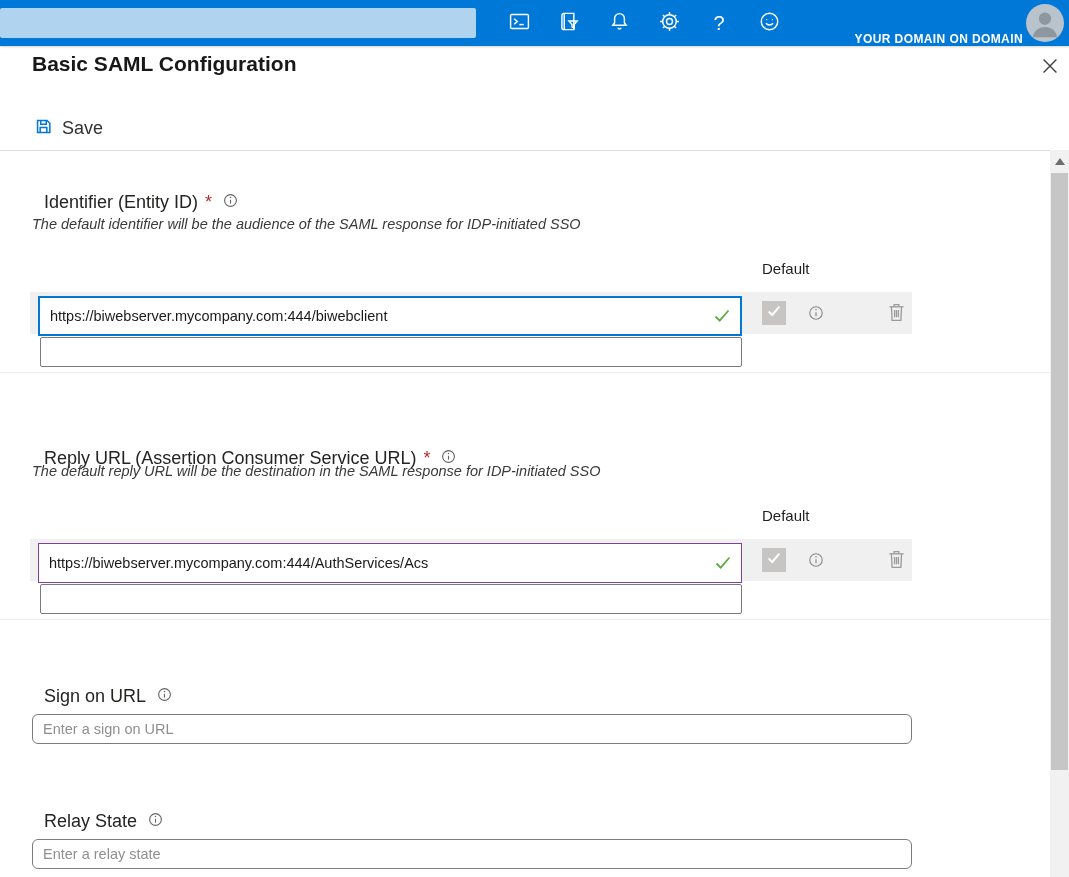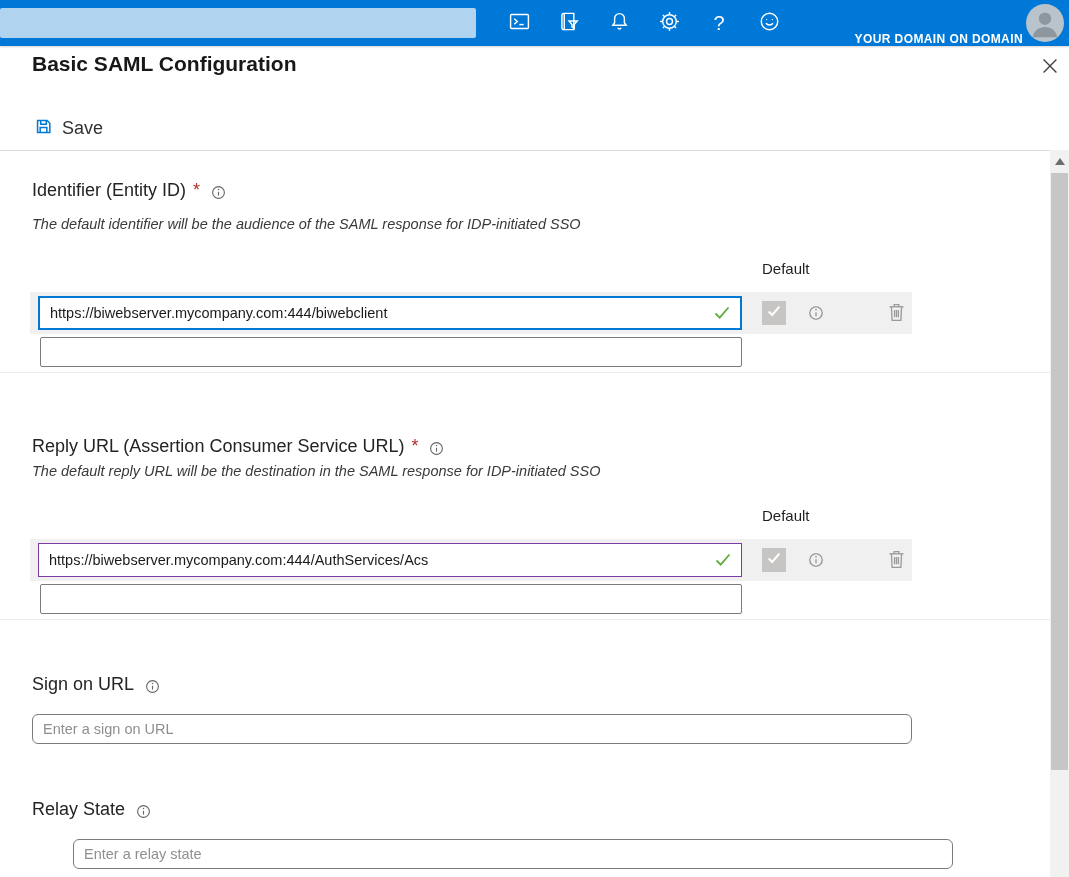--- a/index.html
+++ b/index.html
@@ -24,29 +24,29 @@
   
   .panel-title{position:absolute;left:32px;top:52px;font-size:21px;font-weight:600;color:#181818;margin:0;}
   .close-btn{position:absolute;left:1037px;top:54px;width:26px;height:26px;cursor:pointer;
              display:flex;align-items:center;justify-content:center;background:none;border:0;padding:0;}
   .save-btn{position:absolute;left:32px;top:115px;display:flex;align-items:center;gap:9px;
             cursor:pointer;background:none;border:0;padding:2px;}
   .save-label{font-size:18px;color:#323130;}
   .hdr-divider{position:absolute;left:0;top:150px;width:1050px;height:1px;background:#dcdcdc;}
 
   
-  .section-heading{position:absolute;left:32px;margin:0;font-size:18px;font-weight:500;color:#252423;
-                   display:flex;align-items:flex-end;}
+  .section-heading{position:absolute;left:32px;margin:12px;font-size:18px;font-weight:500;color:#252423;
+                   display:flex;align-items:flex-start;}
   .req{color:#b0302c;margin-left:7px;font-size:18px;}
   .head-info{margin-left:10px;display:inline-flex;}
   .section-desc{position:absolute;left:32px;font-size:14.5px;font-style:italic;font-weight:500;color:#3b3a39;white-space:nowrap;}
   .default-label{position:absolute;left:762px;font-size:15px;color:#201f1e;}
 
   .value-row{position:absolute;left:30px;width:882px;height:42px;background:#f0f0f0;}
-  .url-input-wrap{position:absolute;left:8px;top:4px;width:704px;height:34px;background:#fff;
+  .url-input-wrap{position:absolute;left:8px;top:4px;width:704px;height:40px;background:#fff;
                   box-sizing:border-box;display:flex;align-items:center;}
   .wrap-focus{border:2px solid #0078d4;}
   .wrap-modified{border:1.5px solid #7d3ca6;}
   .url-input{flex:1;min-width:0;border:0;outline:0;background:transparent;font-size:14.5px;color:#1b1a19;
              padding:0 6px 0 10px;font-family:inherit;height:100%;}
   .valid-check{margin-right:9px;flex:none;display:flex;}
 
   .row-checkbox{position:absolute;left:732px;top:9px;width:24px;height:24px;background:#c7c5c3;
                 display:flex;align-items:center;justify-content:center;cursor:pointer;}
   .row-info{position:absolute;left:777px;top:12px;width:18px;height:18px;cursor:pointer;display:flex;}
@@ -269,21 +269,21 @@
   <h2 class="section-heading" style="top:799px;">
     <span>Relay State</span>
     <span class="head-info">
       <svg width="17" height="17" viewBox="0 0 24 24" fill="none" stroke="#666" stroke-width="1.6">
         <circle cx="12" cy="12" r="8.3"></circle>
           <path d="M12 11v5.4"></path>
           <circle cx="12" cy="7.7" r="1.1" fill="#666" stroke="none"></circle>
       </svg>
     </span>
   </h2>
-  <input class="plain-input" style="top: 839px; margin-left: 41px;" type="text" placeholder="Enter a relay state">
+  <input class="plain-input" style="top: 839px;" type="text" placeholder="Enter a relay state">
 
   <div class="scrollbar">
     <div class="scroll-up">
       <span class="scroll-up-tri"></span>
     </div>
     <div class="scroll-thumb"></div>
   </div>
 
 </div>
 

